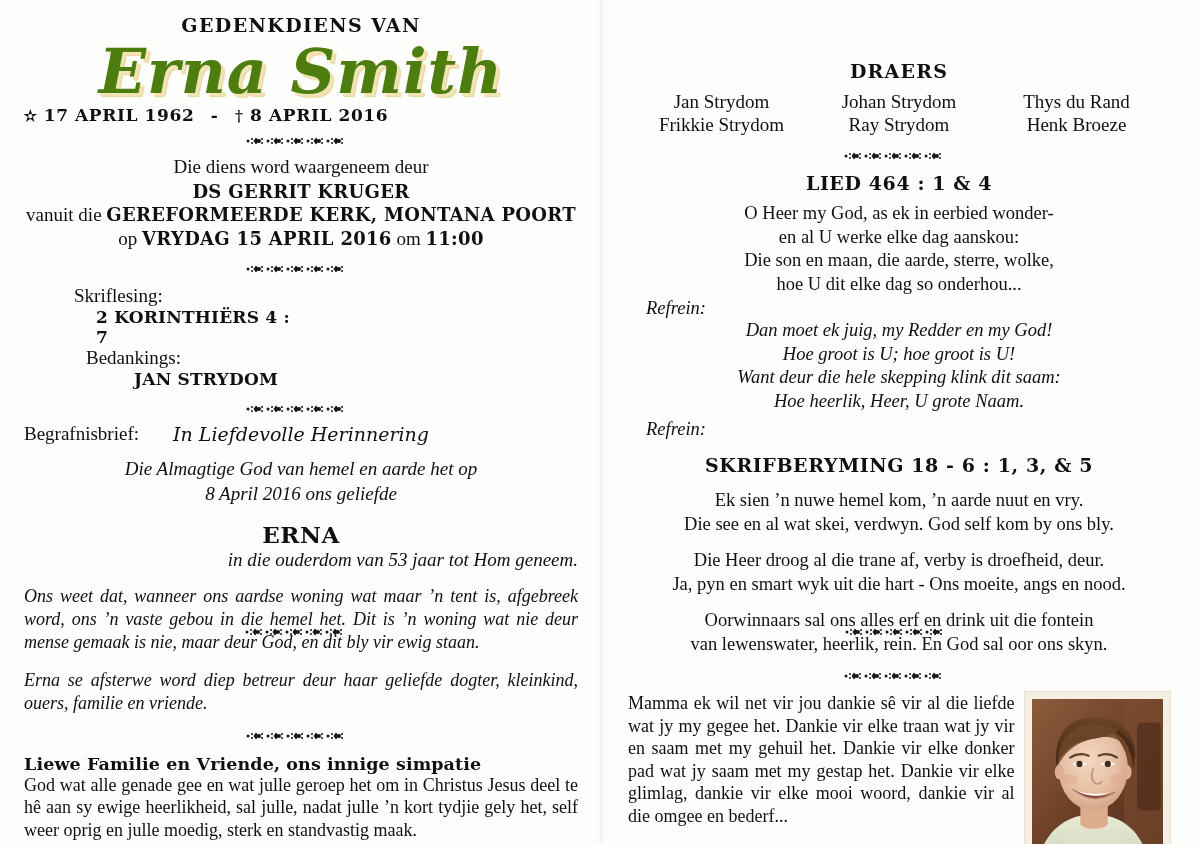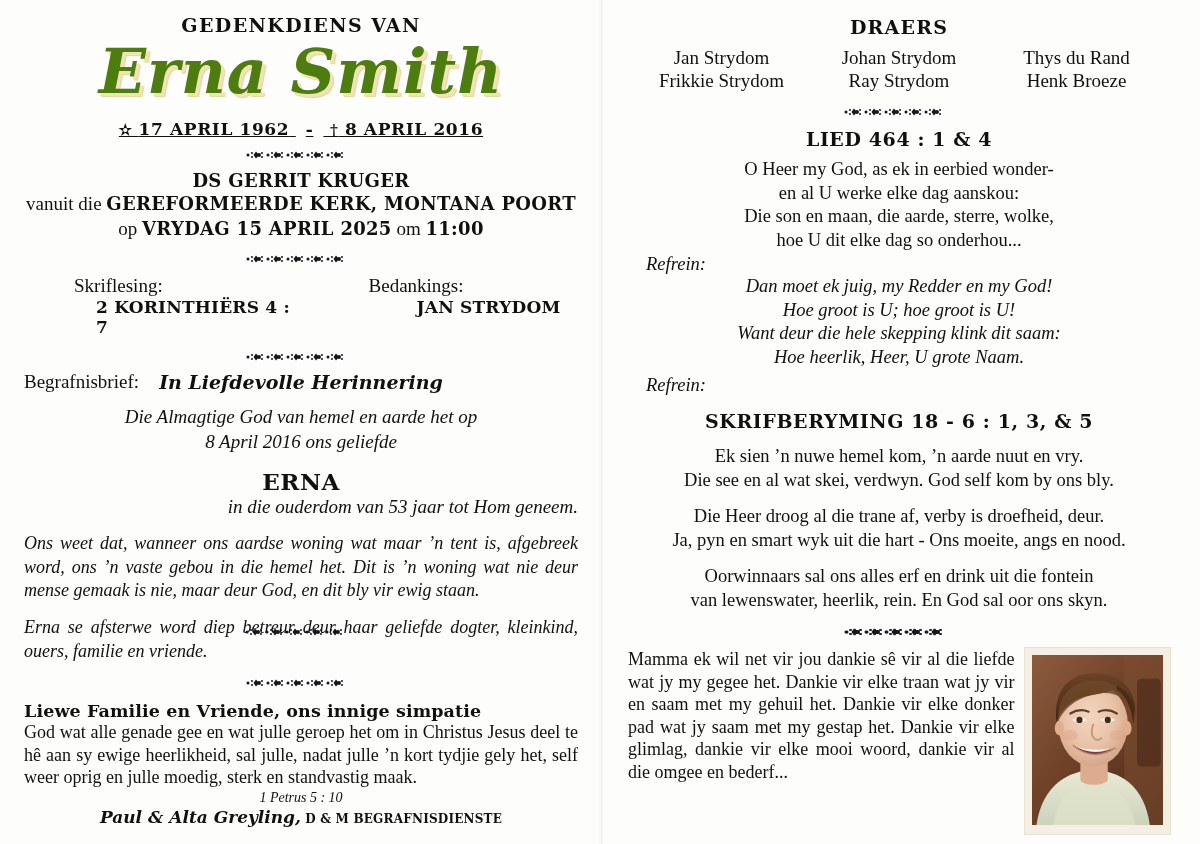--- a/index.html
+++ b/index.html
@@ -13,21 +13,21 @@
   }
   .page{position:relative;width:1200px;height:644px;display:flex;}
   
   .fold{
     position:absolute;left:598px;top:0;width:6px;height:844px;
     background:linear-gradient(to right,rgba(0,0,0,0) 0%,rgba(0,0,0,.035) 45%,rgba(0,0,0,.05) 55%,rgba(0,0,0,0) 100%);
     pointer-events:none;
   }
   .col{box-sizing:border-box;}
   .col-left{width:600px;padding:6px 22px 0 24px;}
-  .col-right{width:600px;padding:6px 30px 0 28px;}
+  .col-right{width:600px;padding:6px 30px 0 28px;margin-top:44px;}
 
   
   .orn{
     text-align:center;
     font-family:"DejaVu Sans", sans-serif;
     font-size:11px;
     letter-spacing:.5px;
     color:#14141a;
     line-height:1;
     white-space:nowrap;
@@ -49,48 +49,46 @@
     font-style:italic;
     font-weight:bold;
     font-size:62px;
     line-height:1.02;
     margin:4px 0 2px 0;
     color:#4d7c0f;
     text-shadow:3px 3px 0 #f2e3b4, 4px 4px 1px #e6d49c;
     letter-spacing:1px;
   }
   .dates{
-    text-align:center;
     font-family:"DejaVu Serif", serif;
     font-weight:bold;
     font-size:17px;
     letter-spacing:.6px;
-    margin-top:16px;
-    text-decoration:underline;
+    margin-top:2px;
   }
   .dates .sym{font-size:15px;}
   .dates .dash{font-weight:bold;padding:0 10px;}
 
   .svc{text-align:center;font-size:19px;line-height:1.28;margin-top:2px;}
   .svc .b{font-family:"DejaVu Serif", serif;font-weight:bold;letter-spacing:.3px;font-size:18px;}
 
   .two-col{display:flex;justify-content:space-between;margin-top:4px;}
   .two-col .cell{width:49%;}
   .two-col .lbl{font-size:19px;}
   .two-col .val{font-family:"DejaVu Serif", serif;font-weight:bold;font-size:17px;letter-spacing:.2px;}
   .cell-a .lbl{padding-left:50px;}
   .cell-a .val{padding-left:72px;}
   .cell-b .lbl{padding-left:62px;}
   .cell-b .val{padding-left:110px;}
 
   .begr-label{font-size:19px;margin-top:2px;}
   .in-liefde{
     text-align:center;
     font-family:"DejaVu Serif", serif;
-    font-style:italic;font-weight:bold;
+    font-style:italic;font-weight:normal;
     font-size:19px;margin-top:-22px;
   }
   .almag{text-align:center;font-style:italic;font-size:19px;line-height:1.3;margin-top:12px;}
   .erna-big{text-align:center;font-family:"DejaVu Serif", serif;font-weight:bold;font-size:23px;margin-top:14px;letter-spacing:.5px;}
   .erna-sub{text-align:right;font-style:italic;font-size:19px;margin-top:1px;}
 
   .para{font-style:italic;font-size:18px;line-height:1.3;text-align:justify;margin-top:14px;}
 
   .sympathy-head{font-family:"DejaVu Serif", serif;font-weight:bold;font-size:17.5px;letter-spacing:.1px;}
   .sympathy-body{font-size:18px;line-height:1.25;text-align:justify;margin-top:0;}
@@ -202,28 +200,29 @@
             <path d="M14 2.5 L17 6 L14 9.5 L11.5 6 Z"></path>
               <circle cx="17" cy="6" r="2"></circle>
             <circle cx="20" cy="4" r="1"></circle>
               <circle cx="20" cy="8" r="1"></circle>
           </g>
         </g>
       </svg>
     </div>
 
     <div class="svc" style="margin-top:8px;">
+      <div>Die diens word waargeneem deur</div>
       <div class="b">DS GERRIT KRUGER</div>
       <div>
         <span>vanuit die</span>
         <span class="b">GEREFORMEERDE KERK, MONTANA POORT</span>
       </div>
       <div>
         <span>op</span>
-        <span class="b">VRYDAG 15 APRIL 2025</span>
+        <span class="b">VRYDAG 15 APRIL 2016</span>
         <span>om</span>
         <span class="b">11:00</span>
       </div>
     </div>
 
     <div class="orn" style="margin-top:12px;">
       <svg width="118" height="12" viewBox="0 0 118 12" aria-hidden="true">
         <g fill="#16161c">
           <g>
               <circle cx="6" cy="6" r="1.5"></circle>
@@ -267,21 +266,21 @@
               <circle cx="10" cy="8" r="1"></circle>
               <path d="M14 2.5 L17 6 L14 9.5 L11.5 6 Z"></path>
               <circle cx="17" cy="6" r="2"></circle>
               <circle cx="20" cy="4" r="1"></circle>
               <circle cx="20" cy="8" r="1"></circle>
             </g>
         </g>
       </svg>
     </div>
 
-    <div class="two-col" style="margin-top:10px;">
+    <div class="two-col" style="margin-top:10px;flex-direction:column;">
       <div class="cell cell-a">
         <div class="lbl">Skriflesing:</div>
         <div class="val">2 KORINTHIËRS 4 : 7</div>
       </div>
       <div class="cell cell-b">
         <div class="lbl">Bedankings:</div>
         <div class="val">JAN STRYDOM</div>
       </div>
     </div>
 

